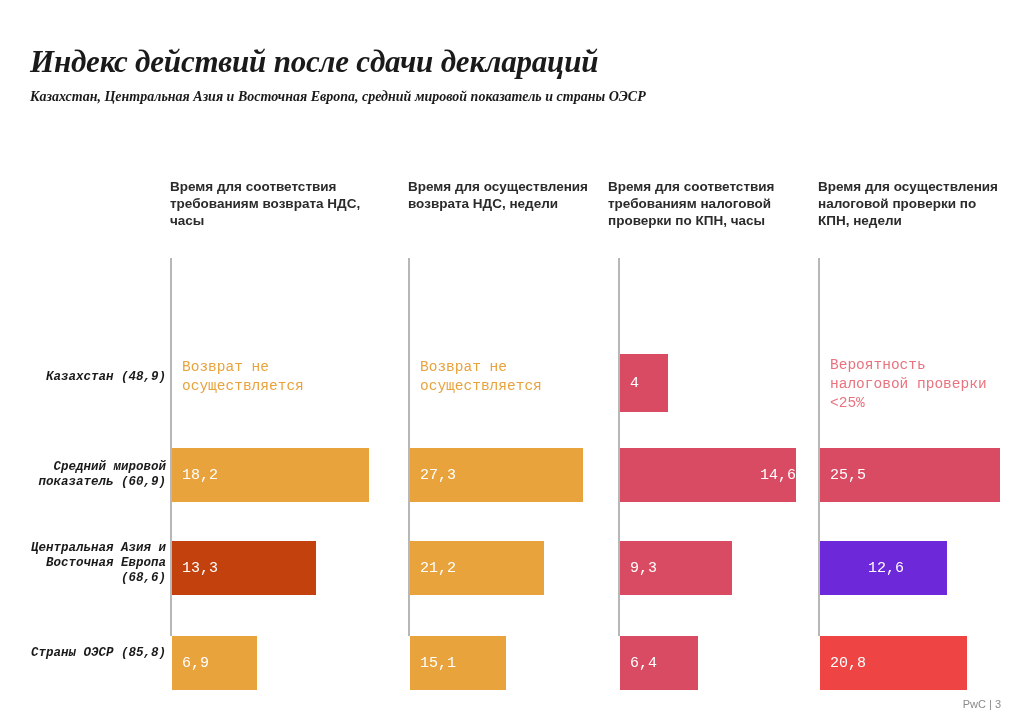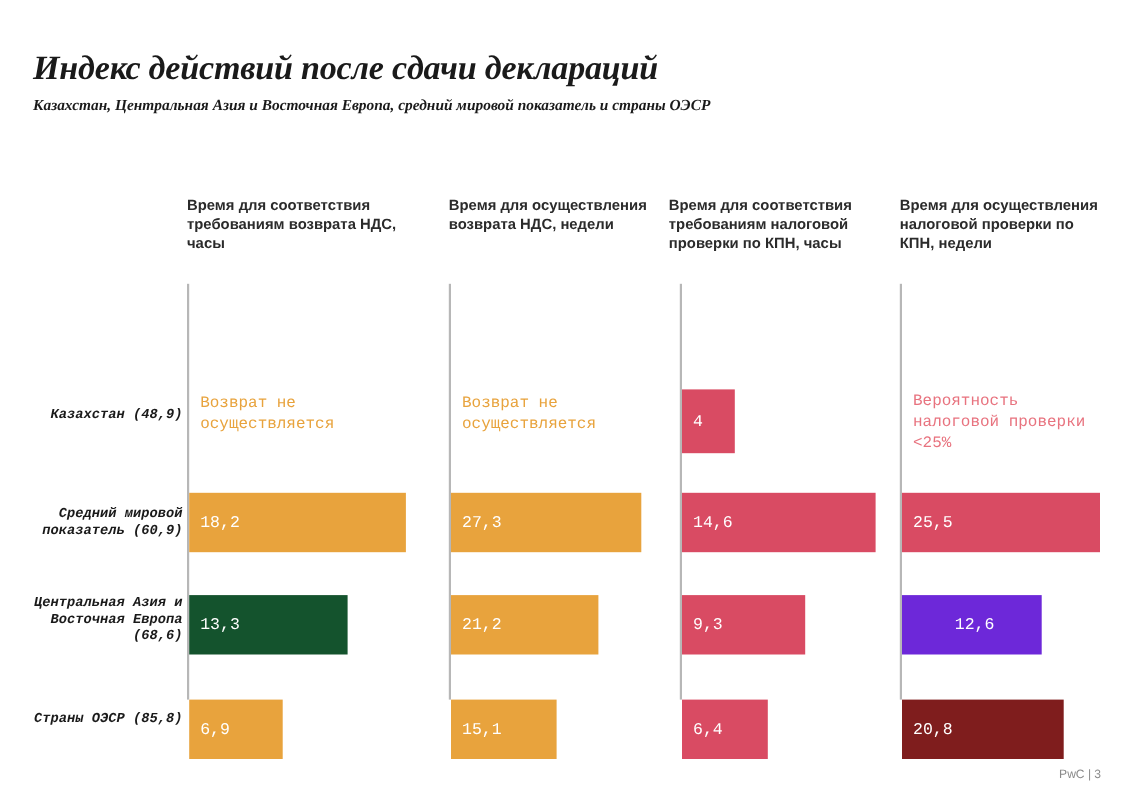--- a/index.html
+++ b/index.html
@@ -174,33 +174,33 @@
         <div class="row-label" style="top:12px;">Средний мировой показатель (60,9)</div>
 
         <div class="bar" style="left:142px; top:0px; width:197px; height:54px; background:#E8A33D;">
           <span class="bar-val">18,2</span>
         </div>
 
         <div class="bar" style="left:380px; top:0px; width:173px; height:54px; background:#E8A33D;">
           <span class="bar-val">27,3</span>
         </div>
 
-        <div class="bar" style="left:590px; top:0px; width:176px; height:54px; background:#D94B63;">
+        <div class="bar" style="left:590px; top:0px; width:176px; height:54px; background:#D94B63;justify-content:flex-end;">
           <span class="bar-val">14,6</span>
         </div>
 
         <div class="bar" style="left:790px; top:0px; width:180px; height:54px; background:#D94B63;">
           <span class="bar-val">25,5</span>
         </div>
       </div>
 
       <div class="row" style="top:283px;">
         <div class="row-label" style="top:0px;text-align:right;">Центральная Азия и Восточная Европа (68,6)</div>
 
-        <div class="bar" style="left:142px; top:0px; width:144px; height:54px; background:#14532d;">
+        <div class="bar" style="left:142px; top:0px; width:144px; height:54px; background:#c2410c;">
           <span class="bar-val">13,3</span>
         </div>
 
         <div class="bar" style="left:380px; top:0px; width:134px; height:54px; background:#E8A33D;">
           <span class="bar-val">21,2</span>
         </div>
 
         <div class="bar" style="left:590px; top:0px; width:112px; height:54px; background:#D94B63;">
           <span class="bar-val">9,3</span>
         </div>
@@ -218,21 +218,21 @@
         </div>
 
         <div class="bar" style="left:380px; top:0px; width:96px; height:54px; background:#E8A33D;">
           <span class="bar-val">15,1</span>
         </div>
 
         <div class="bar" style="left:590px; top:0px; width:78px; height:54px; background:#D94B63;">
           <span class="bar-val">6,4</span>
         </div>
 
-        <div class="bar" style="left:790px; top:0px; width:147px; height:54px; background:#7f1d1d;">
+        <div class="bar" style="left:790px; top:0px; width:147px; height:54px; background:#ef4444;">
           <span class="bar-val">20,8</span>
         </div>
       </div>
 
     </div>
   </div>
 
   <div class="footer">
     <span>PwC</span><span class="sep">|</span><span>3</span>
   </div>

